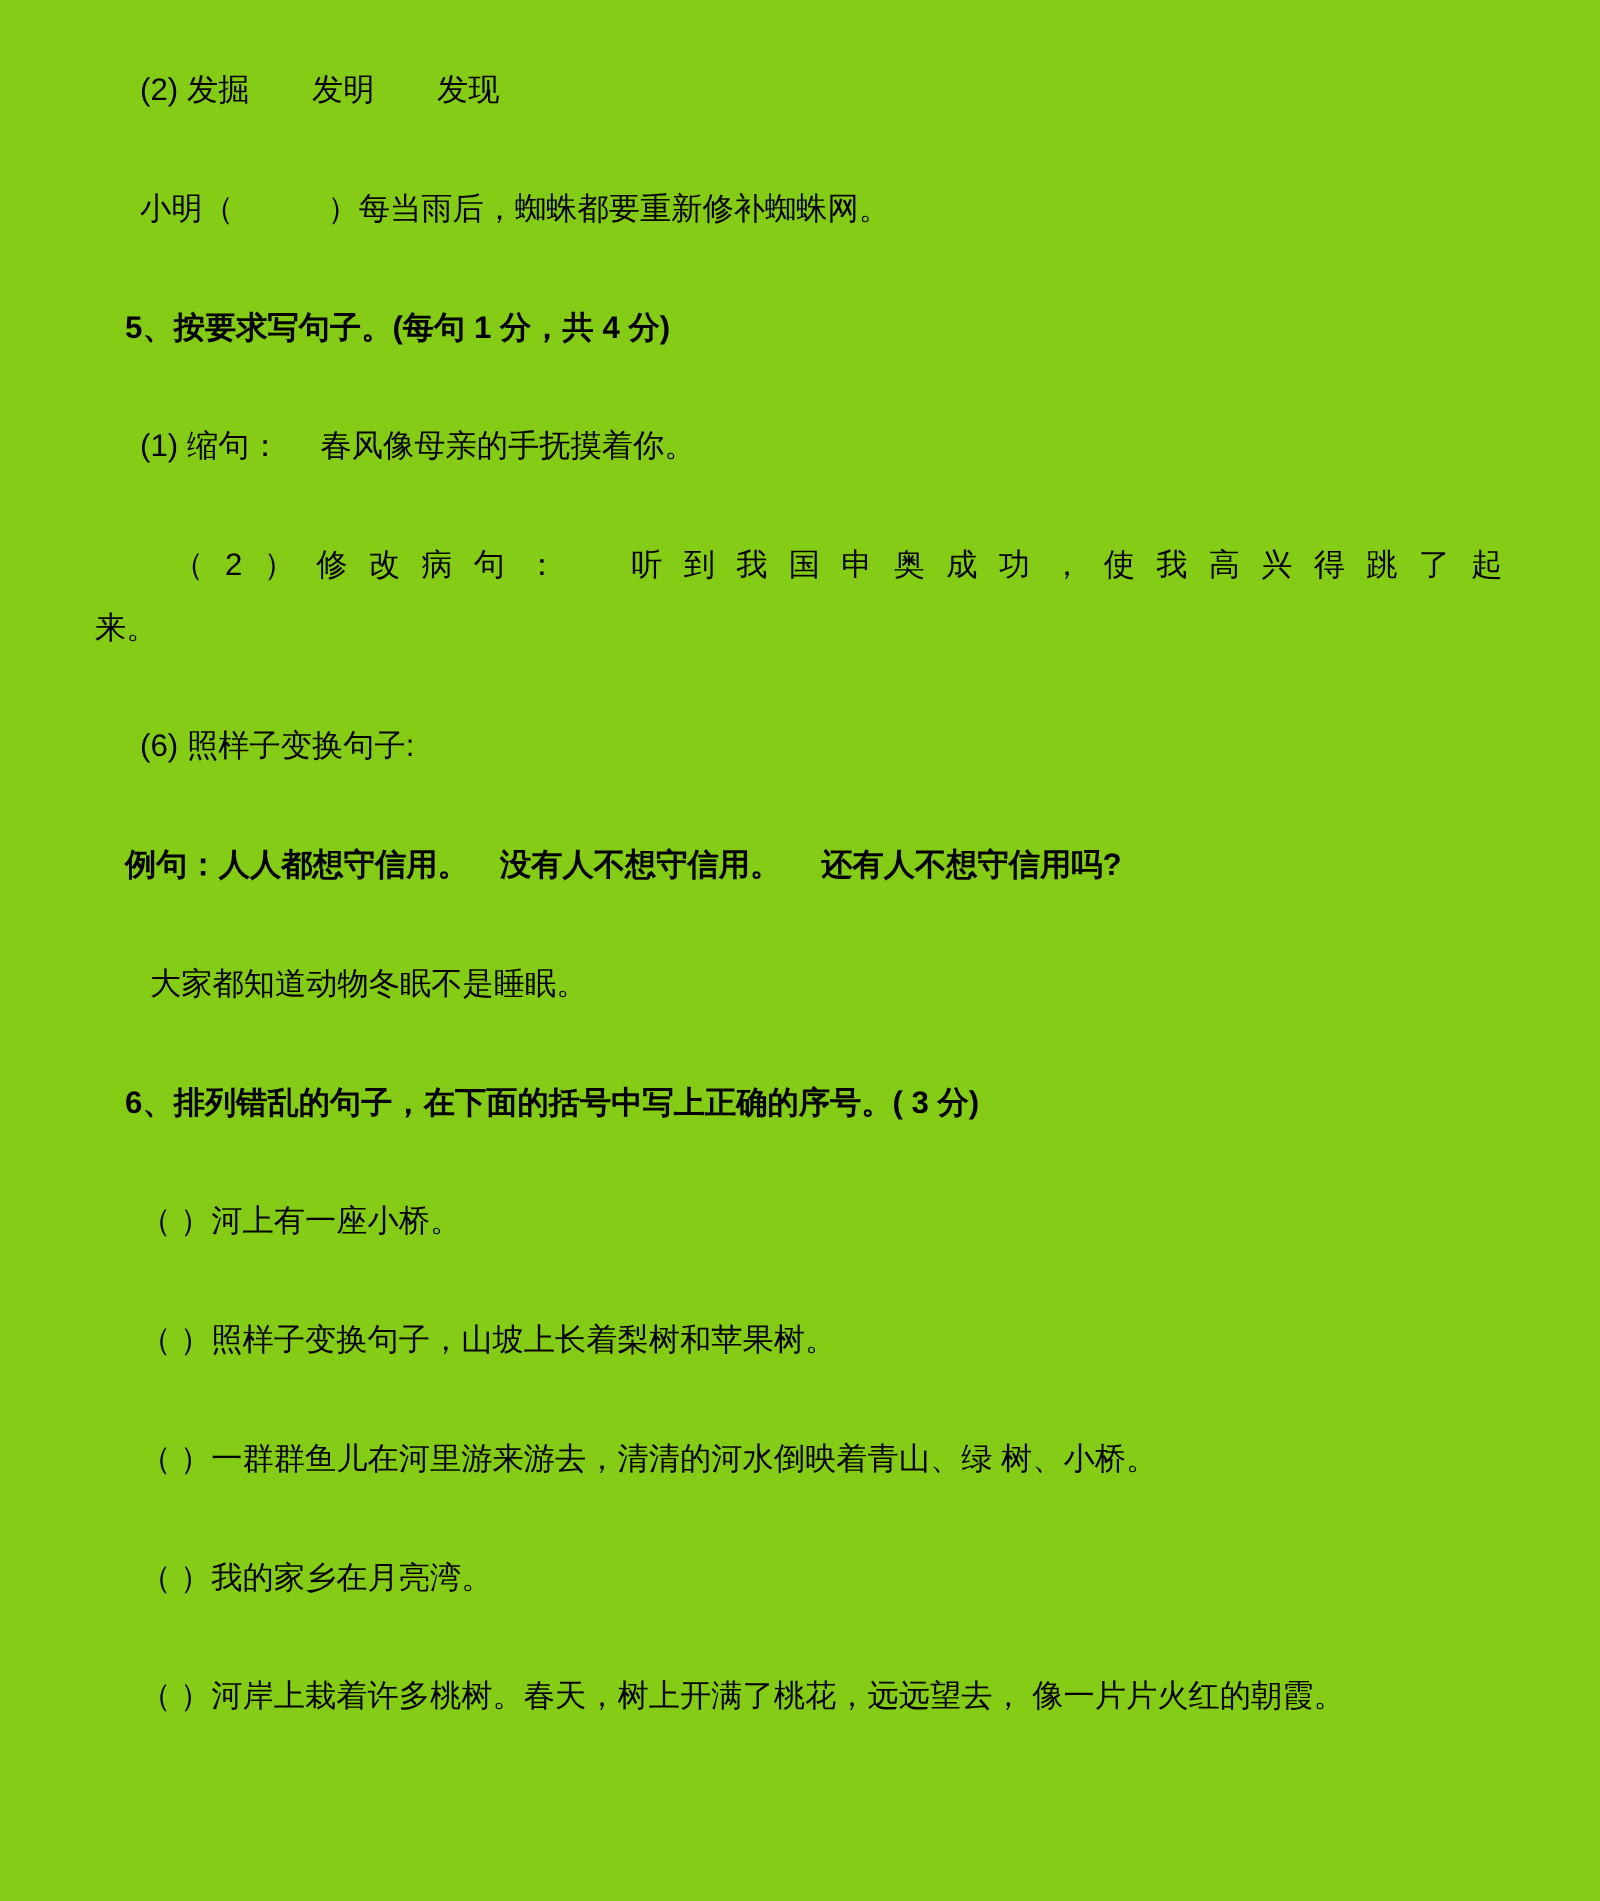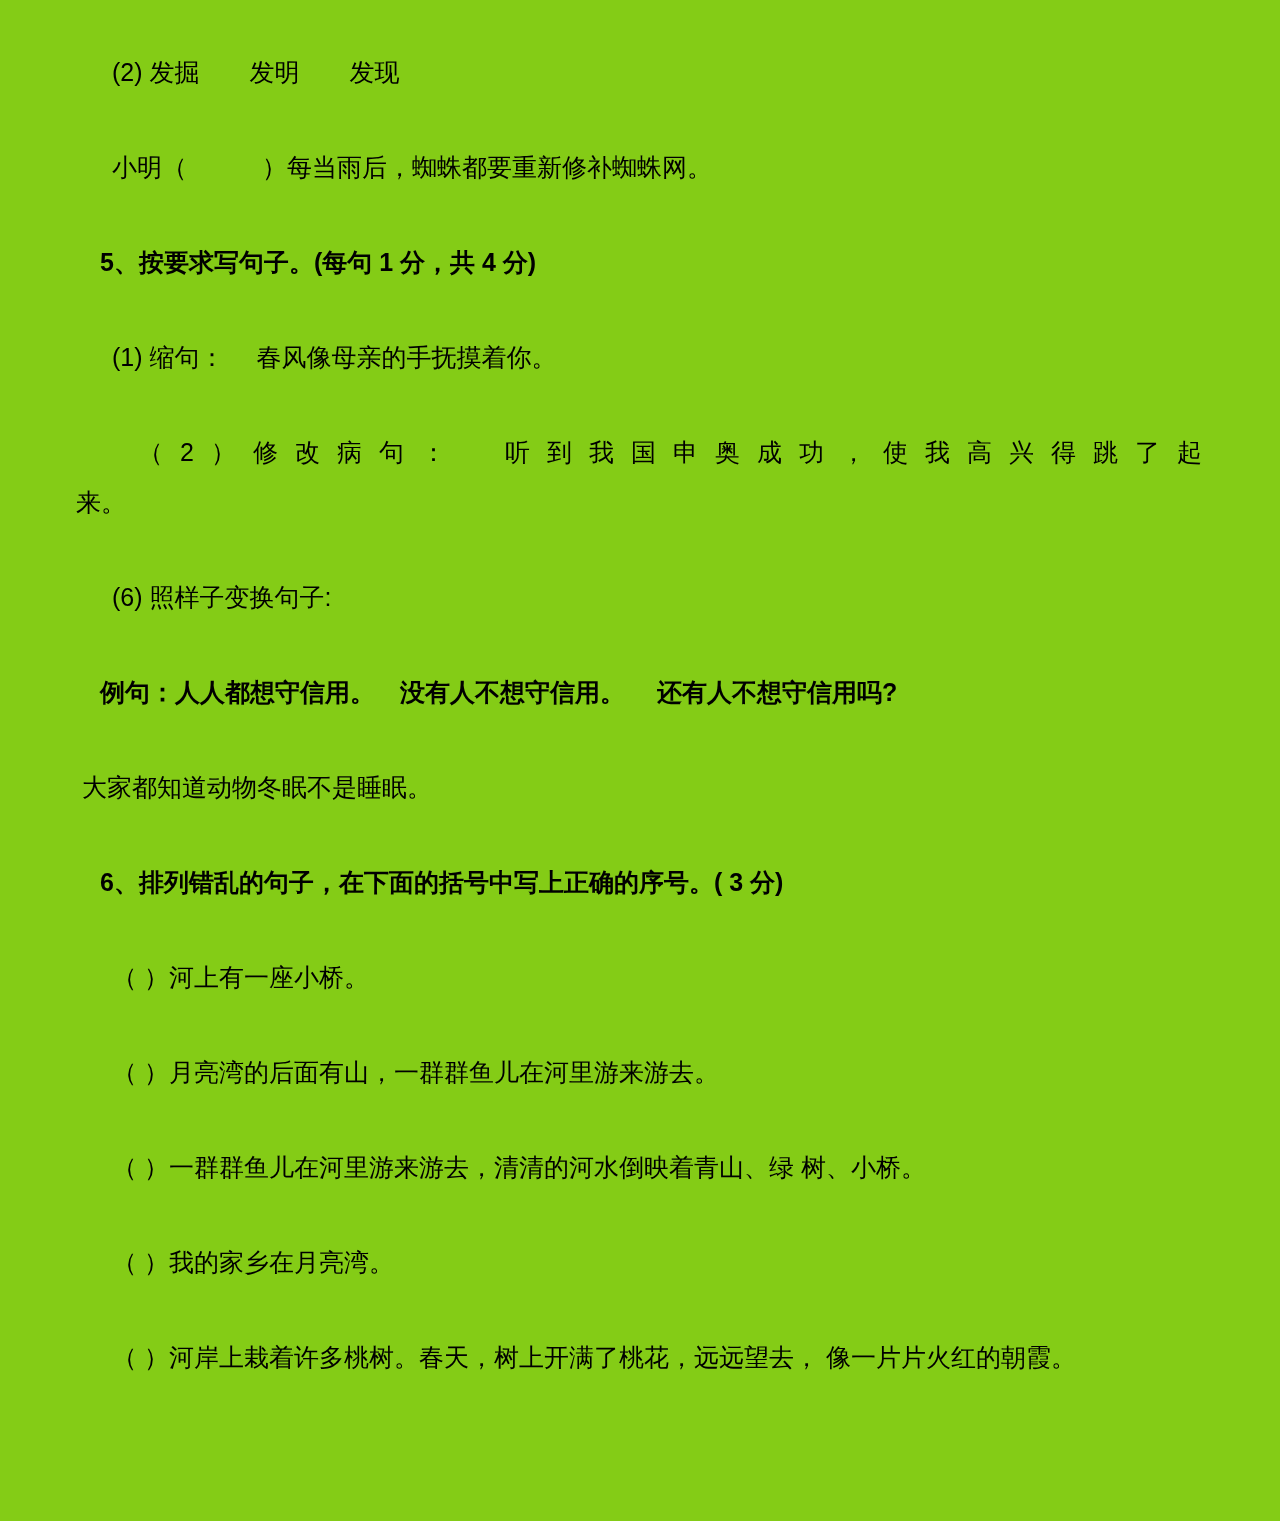--- a/index.html
+++ b/index.html
@@ -27,21 +27,21 @@
   }
   .para-group {
     margin: 0 0 45px 0;
     padding-left: 26px;
   }
   .para-group .line {
     margin: 0;
   }
   .indent-head { padding-left: 100px; font-weight: bold; }
   .indent-sub  { padding-left: 112px; }
-  .indent-ex   { padding-left: 82px; }
+  .indent-ex   { padding-left: 120px; }
   .indent-wrap { padding-left: 50px; }
   .justified {
     letter-spacing: 17px;
     white-space: nowrap;
   }
 </style>
 </head>
 <body>
 
 <div class="page">
@@ -62,21 +62,21 @@
   <div class="line indent-sub">(6) 照样子变换句子:</div>
 
   <div class="line indent-head">例句：人人都想守信用。　没有人不想守信用。　 还有人不想守信用吗?</div>
 
   <div class="line indent-ex">大家都知道动物冬眠不是睡眠。</div>
 
   <div class="line indent-head">6、排列错乱的句子，在下面的括号中写上正确的序号。( 3 分)</div>
 
   <div class="line indent-sub">（ ）河上有一座小桥。</div>
 
-  <div class="line indent-sub">（ ）月亮湾的后面有山，一群群鱼儿在河里游来游去。</div>
+  <div class="line indent-sub">（ ）照样子变换句子，山坡上长着梨树和苹果树。</div>
 
   <div class="line indent-sub">（ ）一群群鱼儿在河里游来游去，清清的河水倒映着青山、绿 树、小桥。</div>
 
   <div class="line indent-sub">（ ）我的家乡在月亮湾。</div>
 
   <div class="line indent-sub">（ ）河岸上栽着许多桃树。春天，树上开满了桃花，远远望去， 像一片片火红的朝霞。</div>
 
 </div>
 
 </body></html>

